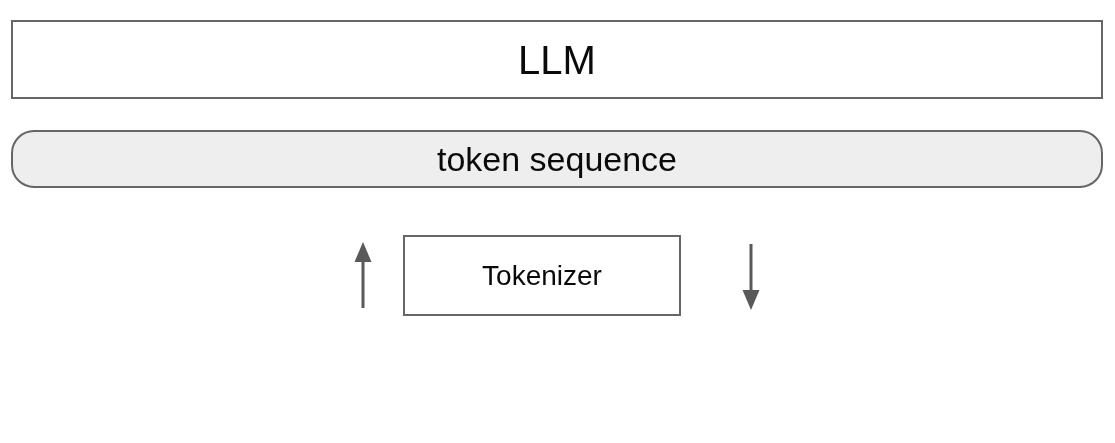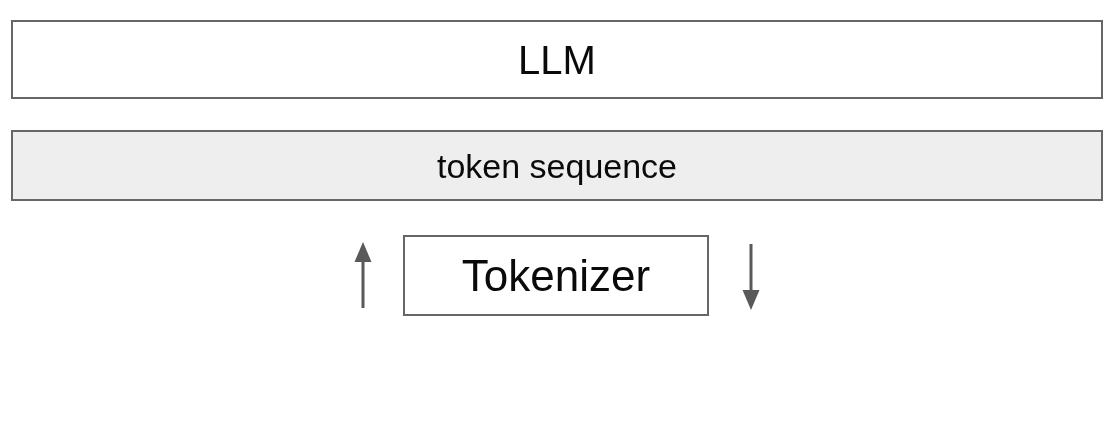--- a/index.html
+++ b/index.html
@@ -39,29 +39,30 @@
     left: 11px;
     top: 20px;
     width: 1092px;
     height: 79px;
     font-size: 40px;
   }
   #box-token-sequence {
     left: 11px;
     top: 130px;
     width: 1092px;
-    height: 71px;
+    height: 58px;
     font-size: 34px;
+    border-radius: 23px;
   }
   #box-tokenizer {
     left: 403px;
     top: 235px;
-    width: 306px;
+    width: 278px;
     height: 81px;
-    font-size: 44px;
+    font-size: 28px;
   }
   #box-raw-text {
     left: 11px;
     top: 343px;
     width: 1092px;
     height: 90px;
     font-size: 36px;
   }
 
   

